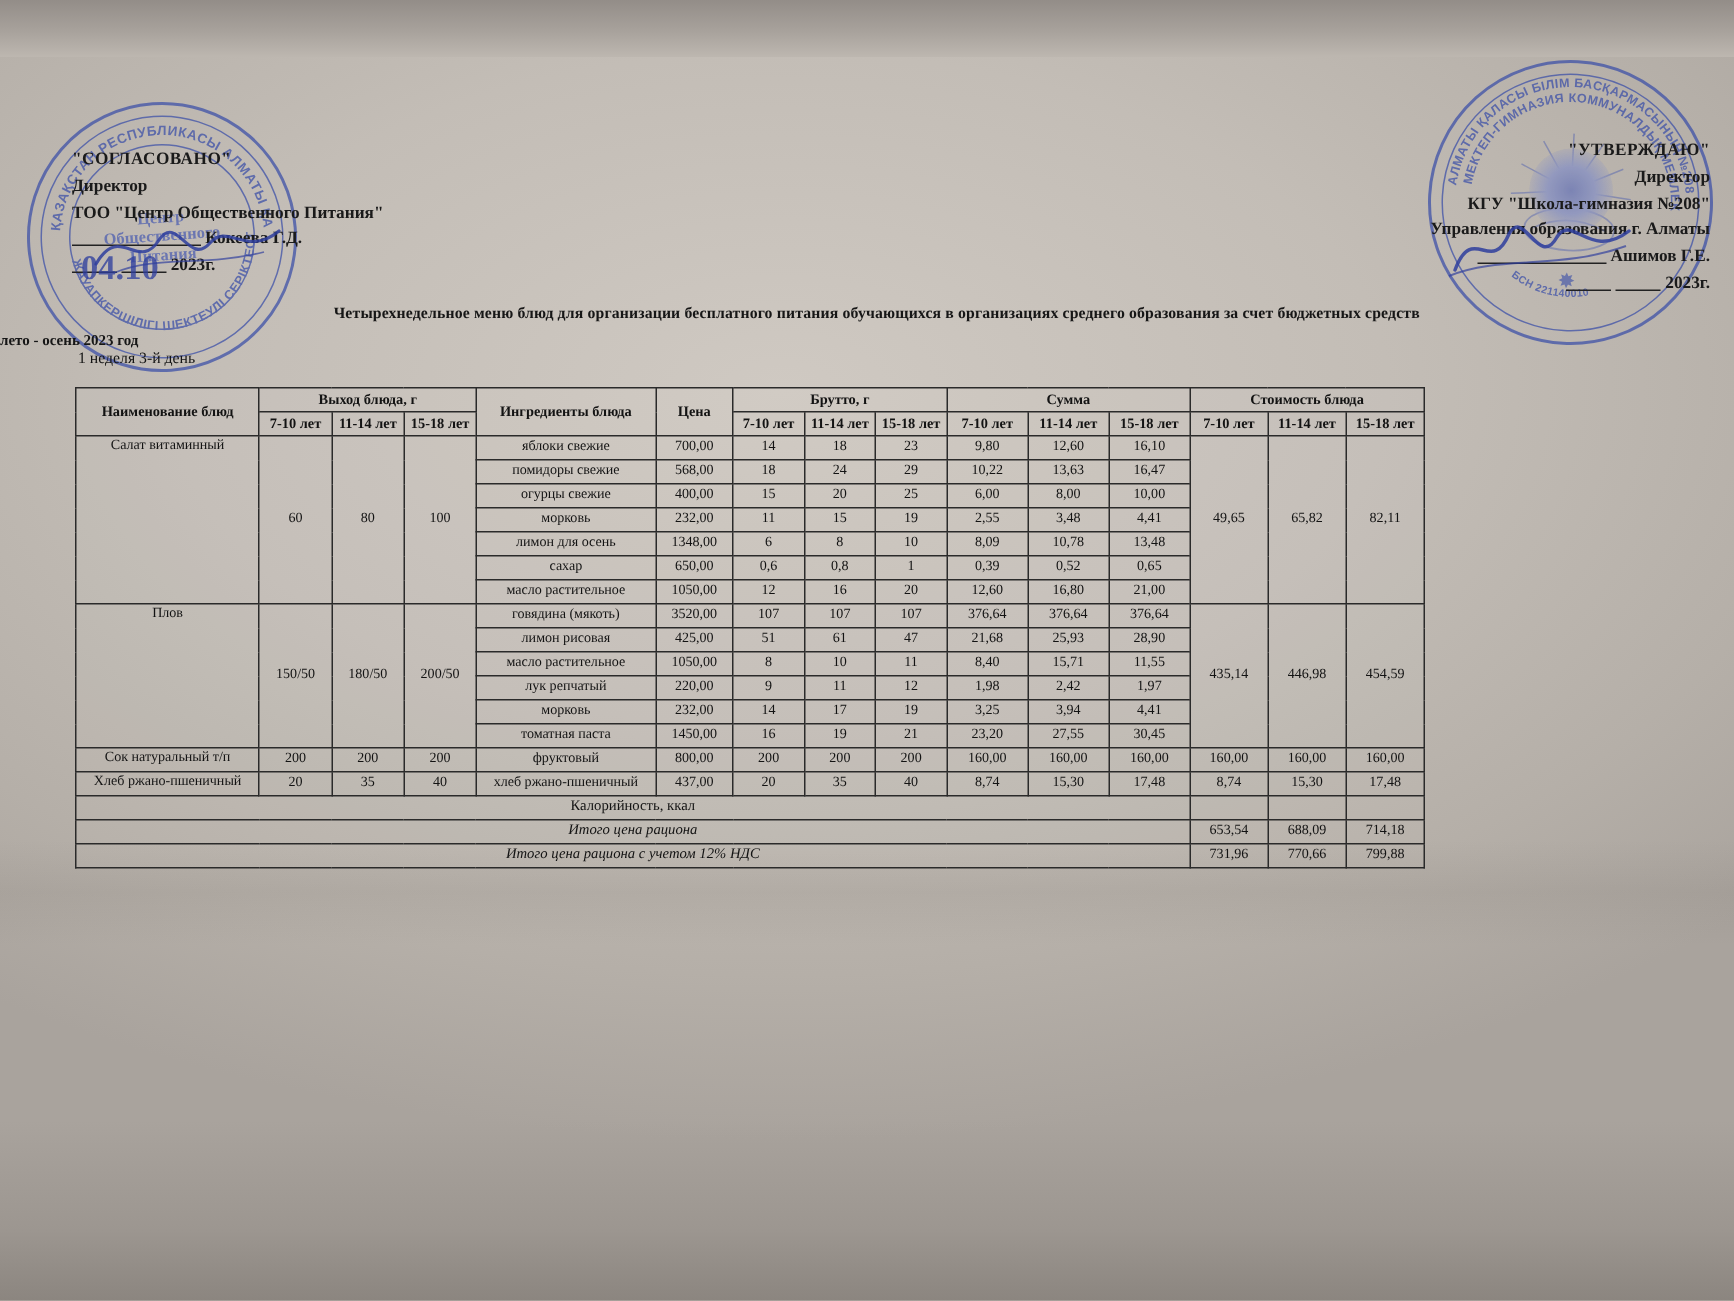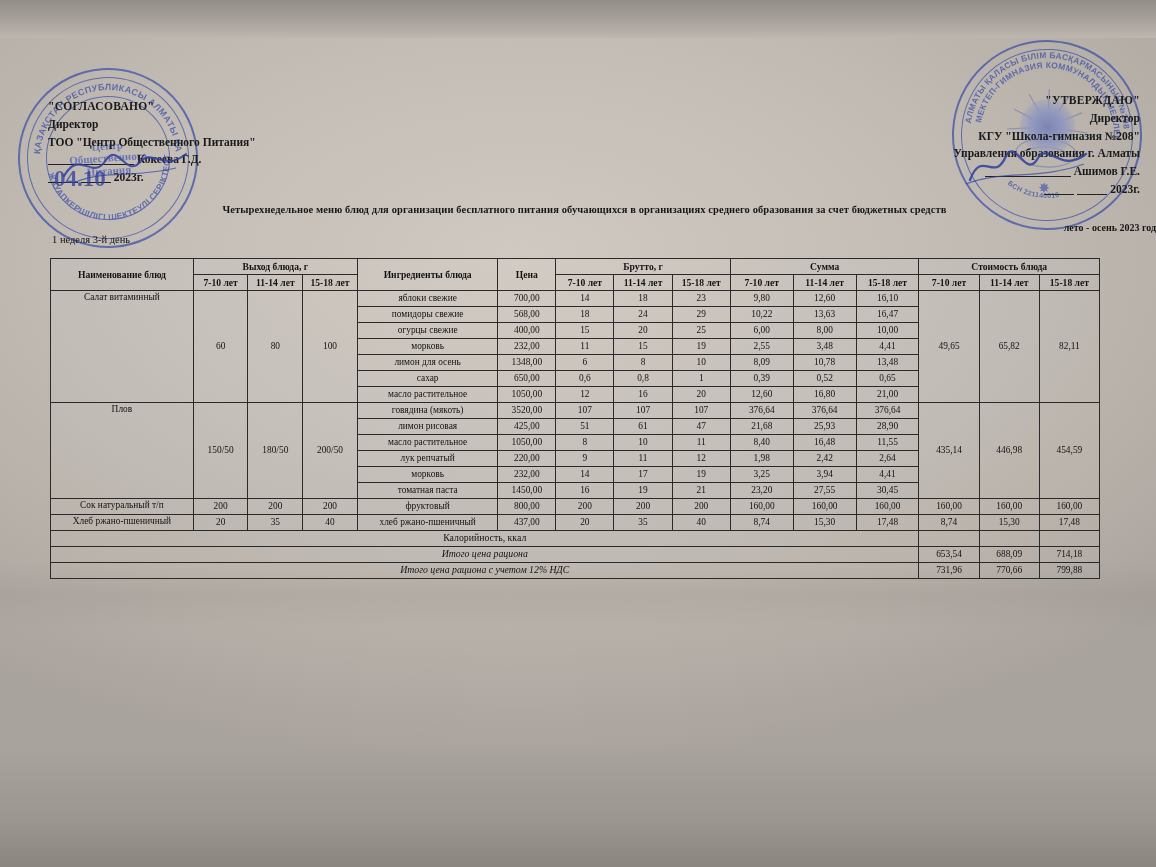--- a/index.html
+++ b/index.html
@@ -88,30 +88,30 @@
   .dateline{
     display:inline-block;border-bottom:1px solid #222;width:30px;height:10px;vertical-align:-2px;
   }
 
   
   .doc-title{
     position:absolute;left:13px;right:0;top:204px;text-align:center;
     font-size:10.5px;font-weight:bold;color:#161616;letter-spacing:.1px;
   }
   .doc-subtitle{
-    position:absolute;left:0;right:0;top:222px;text-align:right;
+    position:absolute;left:0;right:0;top:222px;text-align:left;
     font-size:10px;font-weight:bold;color:#161616;
   }
   .week-day{
     position:absolute;left:52px;top:234px;font-size:10.5px;font-weight:normal;color:#141414;
   }
 
   
   #menu-table{
-    position:absolute;left:50px;top:258px;width:1050px;
+    position:absolute;left:50px;top:258px;width:900px;
     border-collapse:collapse;
     font-size:9.4px;color:#131313;
     background:rgba(255,255,255,.045);
   }
   #menu-table th,#menu-table td{
     border:1px solid #2a2a2a;
     padding:1px 2px;
     text-align:center;
     font-weight:normal;
     line-height:1.25;
@@ -373,32 +373,32 @@
           <td>25,93</td>
           <td>28,90</td>
         </tr>
         <tr>
           <td class="ingr">масло растительное</td>
           <td>1050,00</td>
           <td>8</td>
           <td>10</td>
           <td>11</td>
           <td>8,40</td>
-          <td>16,48</td>
+          <td>15,71</td>
           <td>11,55</td>
         </tr>
         <tr>
           <td class="ingr">лук репчатый</td>
           <td>220,00</td>
           <td>9</td>
           <td>11</td>
           <td>12</td>
           <td>1,98</td>
           <td>2,42</td>
-          <td>2,64</td>
+          <td>1,97</td>
         </tr>
         <tr>
           <td class="ingr">морковь</td>
           <td>232,00</td>
           <td>14</td>
           <td>17</td>
           <td>19</td>
           <td>3,25</td>
           <td>3,94</td>
           <td>4,41</td>

